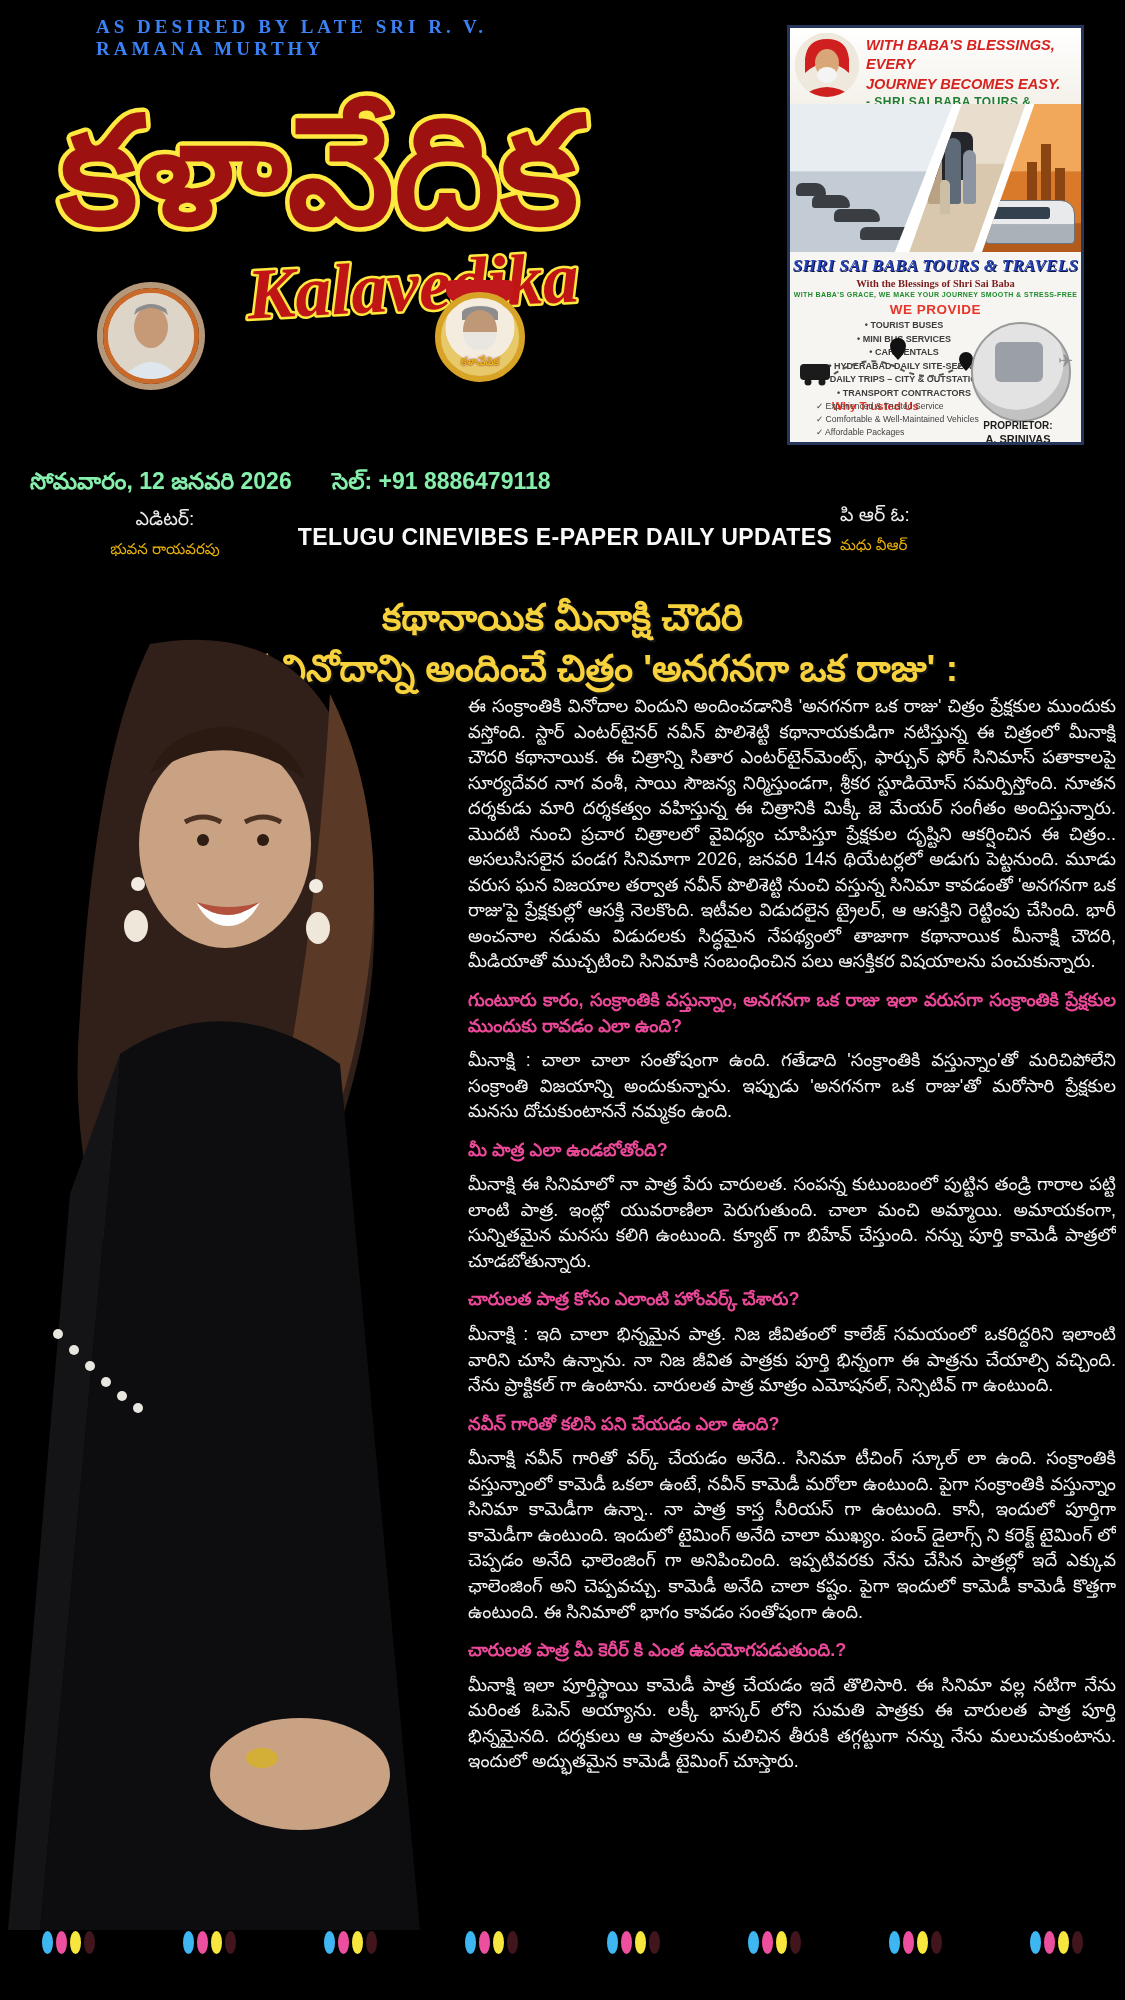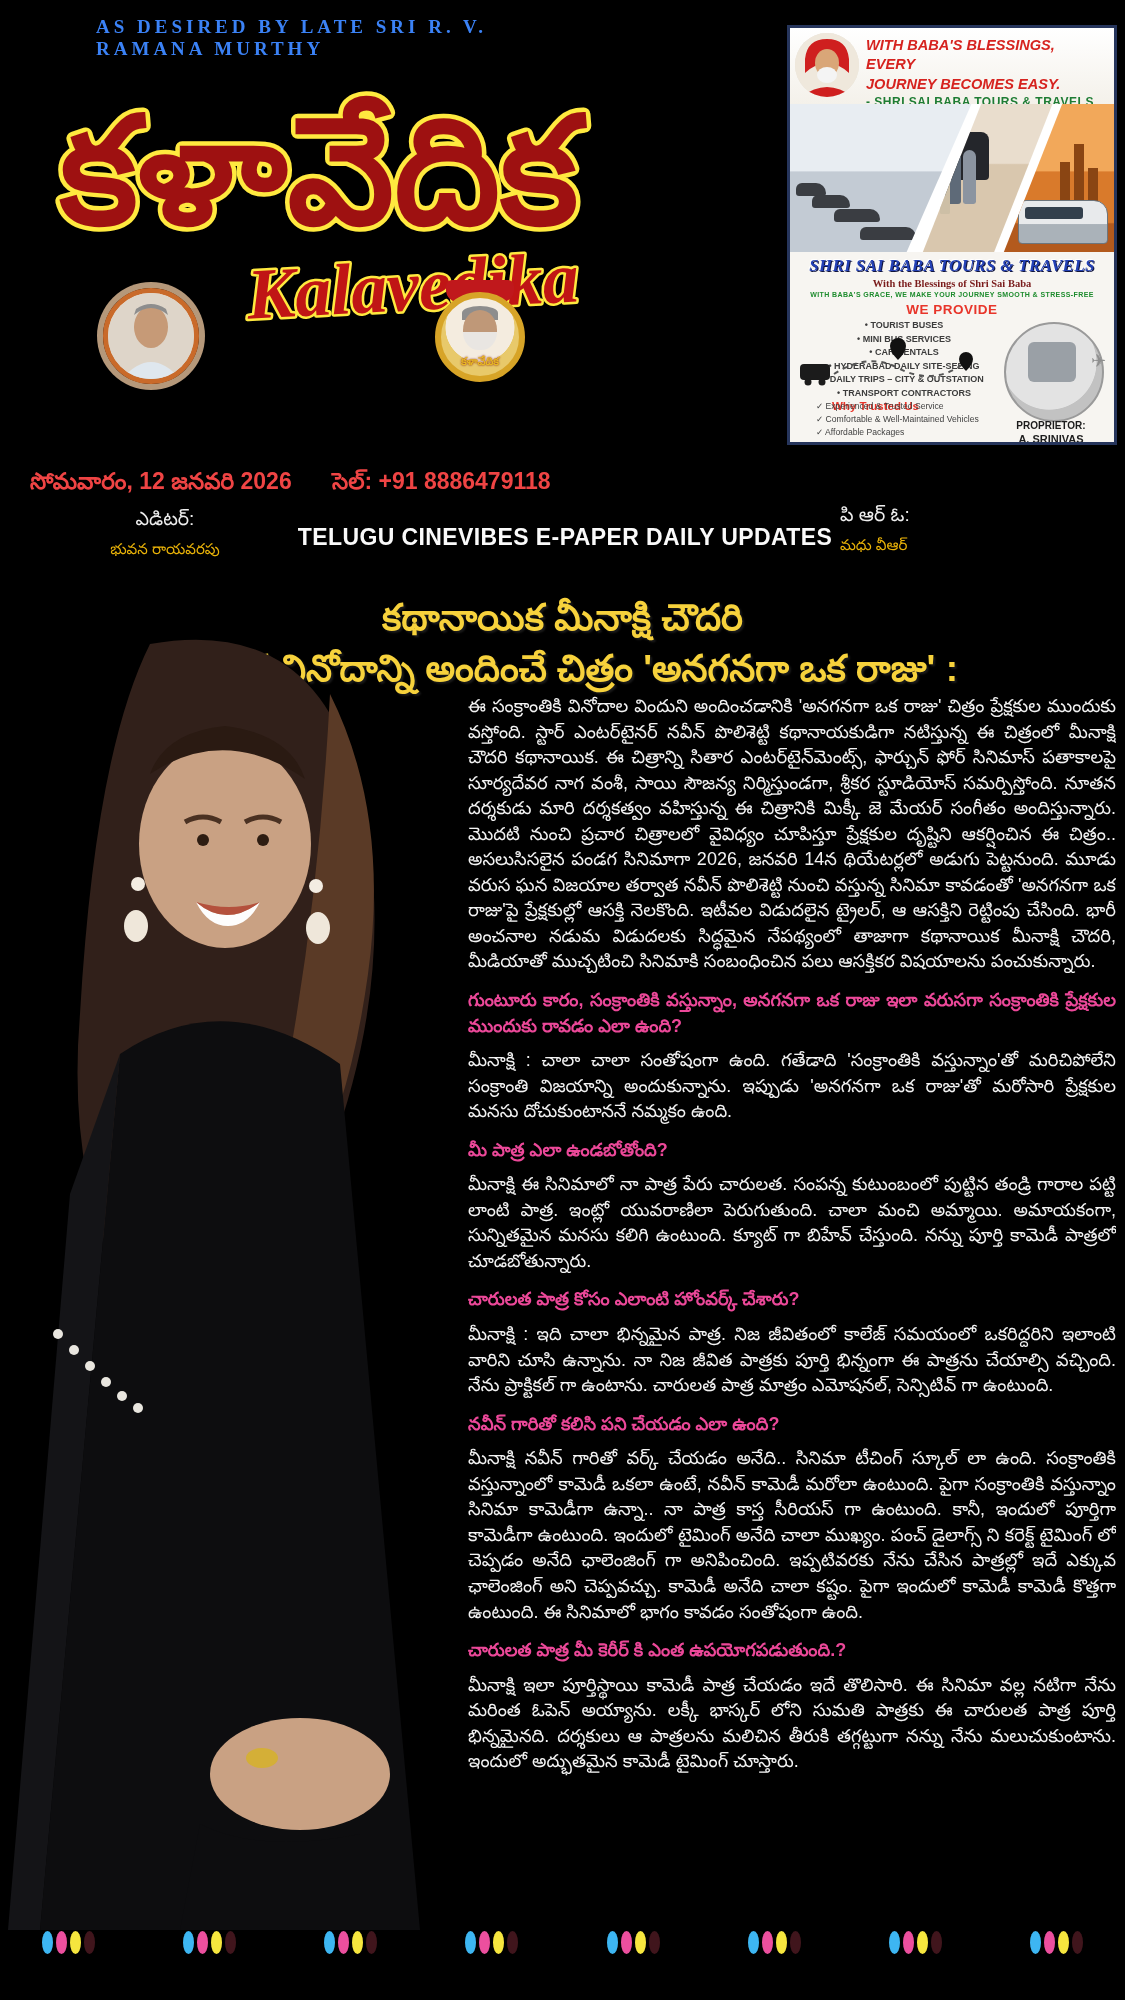--- a/index.html
+++ b/index.html
@@ -23,21 +23,21 @@
               border:6px solid #d7a427;background:radial-gradient(circle at 50% 38%,#f4ecdf 0 55%,#e8c96a 56% 100%);
               overflow:hidden;}
   .badge-text{position:absolute;left:0;right:0;bottom:6px;text-align:center;font-size:11px;
               font-weight:bold;color:#e7b javascript824;color:#e7b824;text-shadow:0 0 2px #7a1010;}
   .mini-face{position:absolute;left:50%;top:12px;transform:translateX(-50%);width:34px;height:40px;
              border-radius:50% 50% 45% 45%;background:linear-gradient(180deg,#bf9878 0 55%,#e9e6e2 56% 100%);}
   .mini-hair{position:absolute;left:50%;top:8px;transform:translateX(-50%);width:36px;height:14px;
              border-radius:50% 50% 0 0;background:#8d8d8d;}
 
   
-  .ad{position:absolute;left:787px;top:25px;width:330px;height:420px;background:#f7f5f1;
+  .ad{position:absolute;left:787px;top:25px;width:297px;height:420px;background:#f7f5f1;
       border:3px solid #26355c;box-sizing:border-box;overflow:hidden;font-family:"Liberation Sans",sans-serif;}
   .ad-header{position:relative;height:76px;background:linear-gradient(180deg,#ffffff,#f4f1ea);}
   .baba{position:absolute;left:5px;top:5px;width:64px;height:64px;border-radius:50%;overflow:hidden;
         background:#e8e2d8;}
   .ad-tag{margin-left:76px;padding-top:7px;}
   .ad-tag .l1,.ad-tag .l2{font-size:15.5px;font-weight:bold;font-style:italic;color:#d6231f;
         letter-spacing:0;line-height:1.25;transform:scaleX(.94);transform-origin:left;}
   .ad-tag .l3{font-size:12px;font-weight:bold;color:#1e7c34;margin-top:2px;letter-spacing:.5px;}
   .montage{position:relative;height:148px;background:#ffffff;}
   .panel{position:absolute;top:0;bottom:0;left:0;right:0;}
@@ -71,21 +71,21 @@
   .ad-right{position:absolute;right:4px;top:-78px;width:118px;text-align:center;}
   .lens{position:absolute;left:12px;top:0;width:96px;height:96px;border-radius:50%;
         background:radial-gradient(circle at 45% 40%,#e3e3e3 0 60%,#c2c2c2 61% 100%);
         border:2px solid #9a9a9a;}
   .lens .case{position:absolute;left:22px;top:18px;width:48px;height:40px;border-radius:6px;background:#9aa0a6;}
   .lens .plane{position:absolute;right:-4px;top:26px;color:#8f8f8f;font-size:18px;}
   .prop-label{position:absolute;left:0;top:98px;width:118px;font-size:10px;font-weight:bold;color:#1c1c1c;}
   .prop-name{position:absolute;left:0;top:111px;width:118px;font-size:11px;font-weight:bold;color:#1c1c1c;}
 
   
-  .date-row{position:absolute;top:468px;left:0;width:1125px;height:34px;font-weight:bold;color:#ef4444;}
+  .date-row{position:absolute;top:468px;left:0;width:1125px;height:34px;font-weight:bold;color:#86efac;}
   .date-row span{position:absolute;font-size:23px;white-space:nowrap;}
   .d1{left:30px;} .d2{left:332px;} .d3{left:612px;}
   .staff-left{position:absolute;left:40px;top:508px;width:250px;text-align:center;}
   .staff-center{position:absolute;left:290px;top:524px;width:550px;text-align:center;
                 font-size:23px;font-weight:bold;color:#fafafa;letter-spacing:.4px;}
   .staff-right{position:absolute;left:840px;top:504px;width:250px;text-align:left;}
   .staff-lab{font-size:19px;color:#eee;}
   .staff-name{font-size:15px;font-weight:normal;color:#eab308;margin-top:6px;}
 
   

